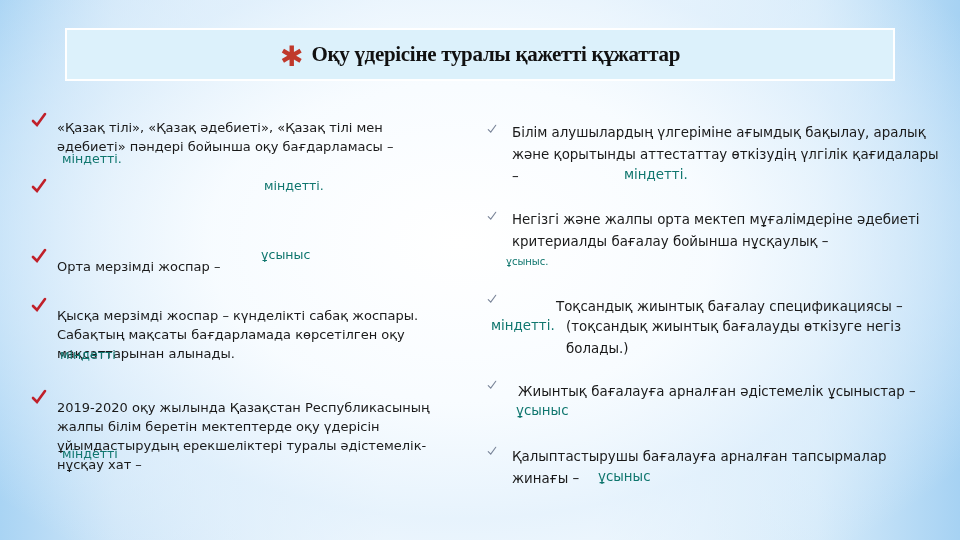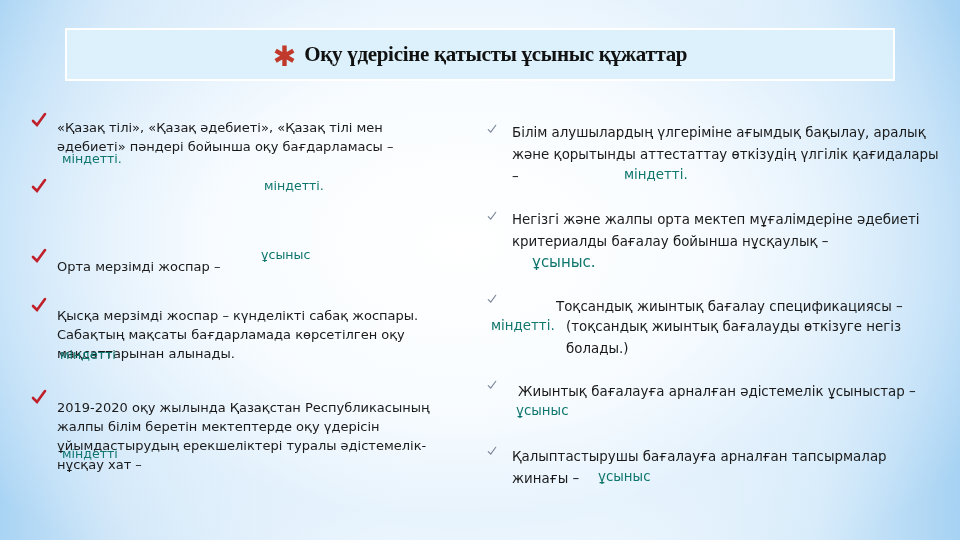--- a/index.html
+++ b/index.html
@@ -70,21 +70,21 @@
     #r4 { left: 504px; top: 381px; width: 440px; margin-left: 14px; }
     #r5 { left: 512px; top: 446px; width: 430px; }
   </style>
 </head>
 <body>
 
 <div class="slide">
 
   <div class="title-box">
     <span class="title-star">✱</span>
-    <span class="title-text">Оқу үдерісіне қатысты ұсыныс құжаттар</span>
+    <span class="title-text">Оқу үдерісіне туралы қажетті құжаттар</span>
   </div>
 
   <div class="check" style="left:31px; top:112px;">
     <svg viewBox="0 0 16 16">
         <path d="M2 9 L6 13 L14 2" stroke="#c0202a" stroke-width="2.6" fill="none" stroke-linecap="round"></path>
       </svg>
   </div>
   <div class="item" id="l1">
     <span class="txt">«Қазақ тілі», «Қазақ әдебиеті», «Қазақ тілі мен әдебиеті» пәндері бойынша оқу бағдарламасы –</span>
   </div>
@@ -138,21 +138,21 @@
   <span class="red" style="left:624px; top:167px; font-size:13.4px;">міндетті.</span>
 
   <div class="check small" style="left:487px; top:211px;">
     <svg viewBox="0 0 16 16">
         <path d="M2 9 L6 13 L14 2" stroke="#7a8599" stroke-width="1.8" fill="none" stroke-linecap="round"></path>
       </svg>
   </div>
   <div class="item ri" id="r2">
     <span class="txt">Негізгі және жалпы орта мектеп мұғалімдеріне әдебиеті критериалды бағалау бойынша нұсқаулық –</span>
   </div>
-  <span class="red" style="left:532px; top:254px; font-size:15px;text-align:center;">ұсыныс.</span>
+  <span class="red" style="left:506px; top:254px; font-size:10px;text-align:center;">ұсыныс.</span>
 
   <div class="check small" style="left:487px; top:294px;">
     <svg viewBox="0 0 16 16">
         <path d="M2 9 L6 13 L14 2" stroke="#7a8599" stroke-width="1.8" fill="none" stroke-linecap="round"></path>
       </svg>
   </div>
   <div class="item ri" id="r3">
     <span class="txt">Тоқсандық жиынтық бағалау спецификациясы –</span>
   </div>
   <span class="red" style="left:491px; top:318px; font-size:13.4px;">міндетті.</span>

